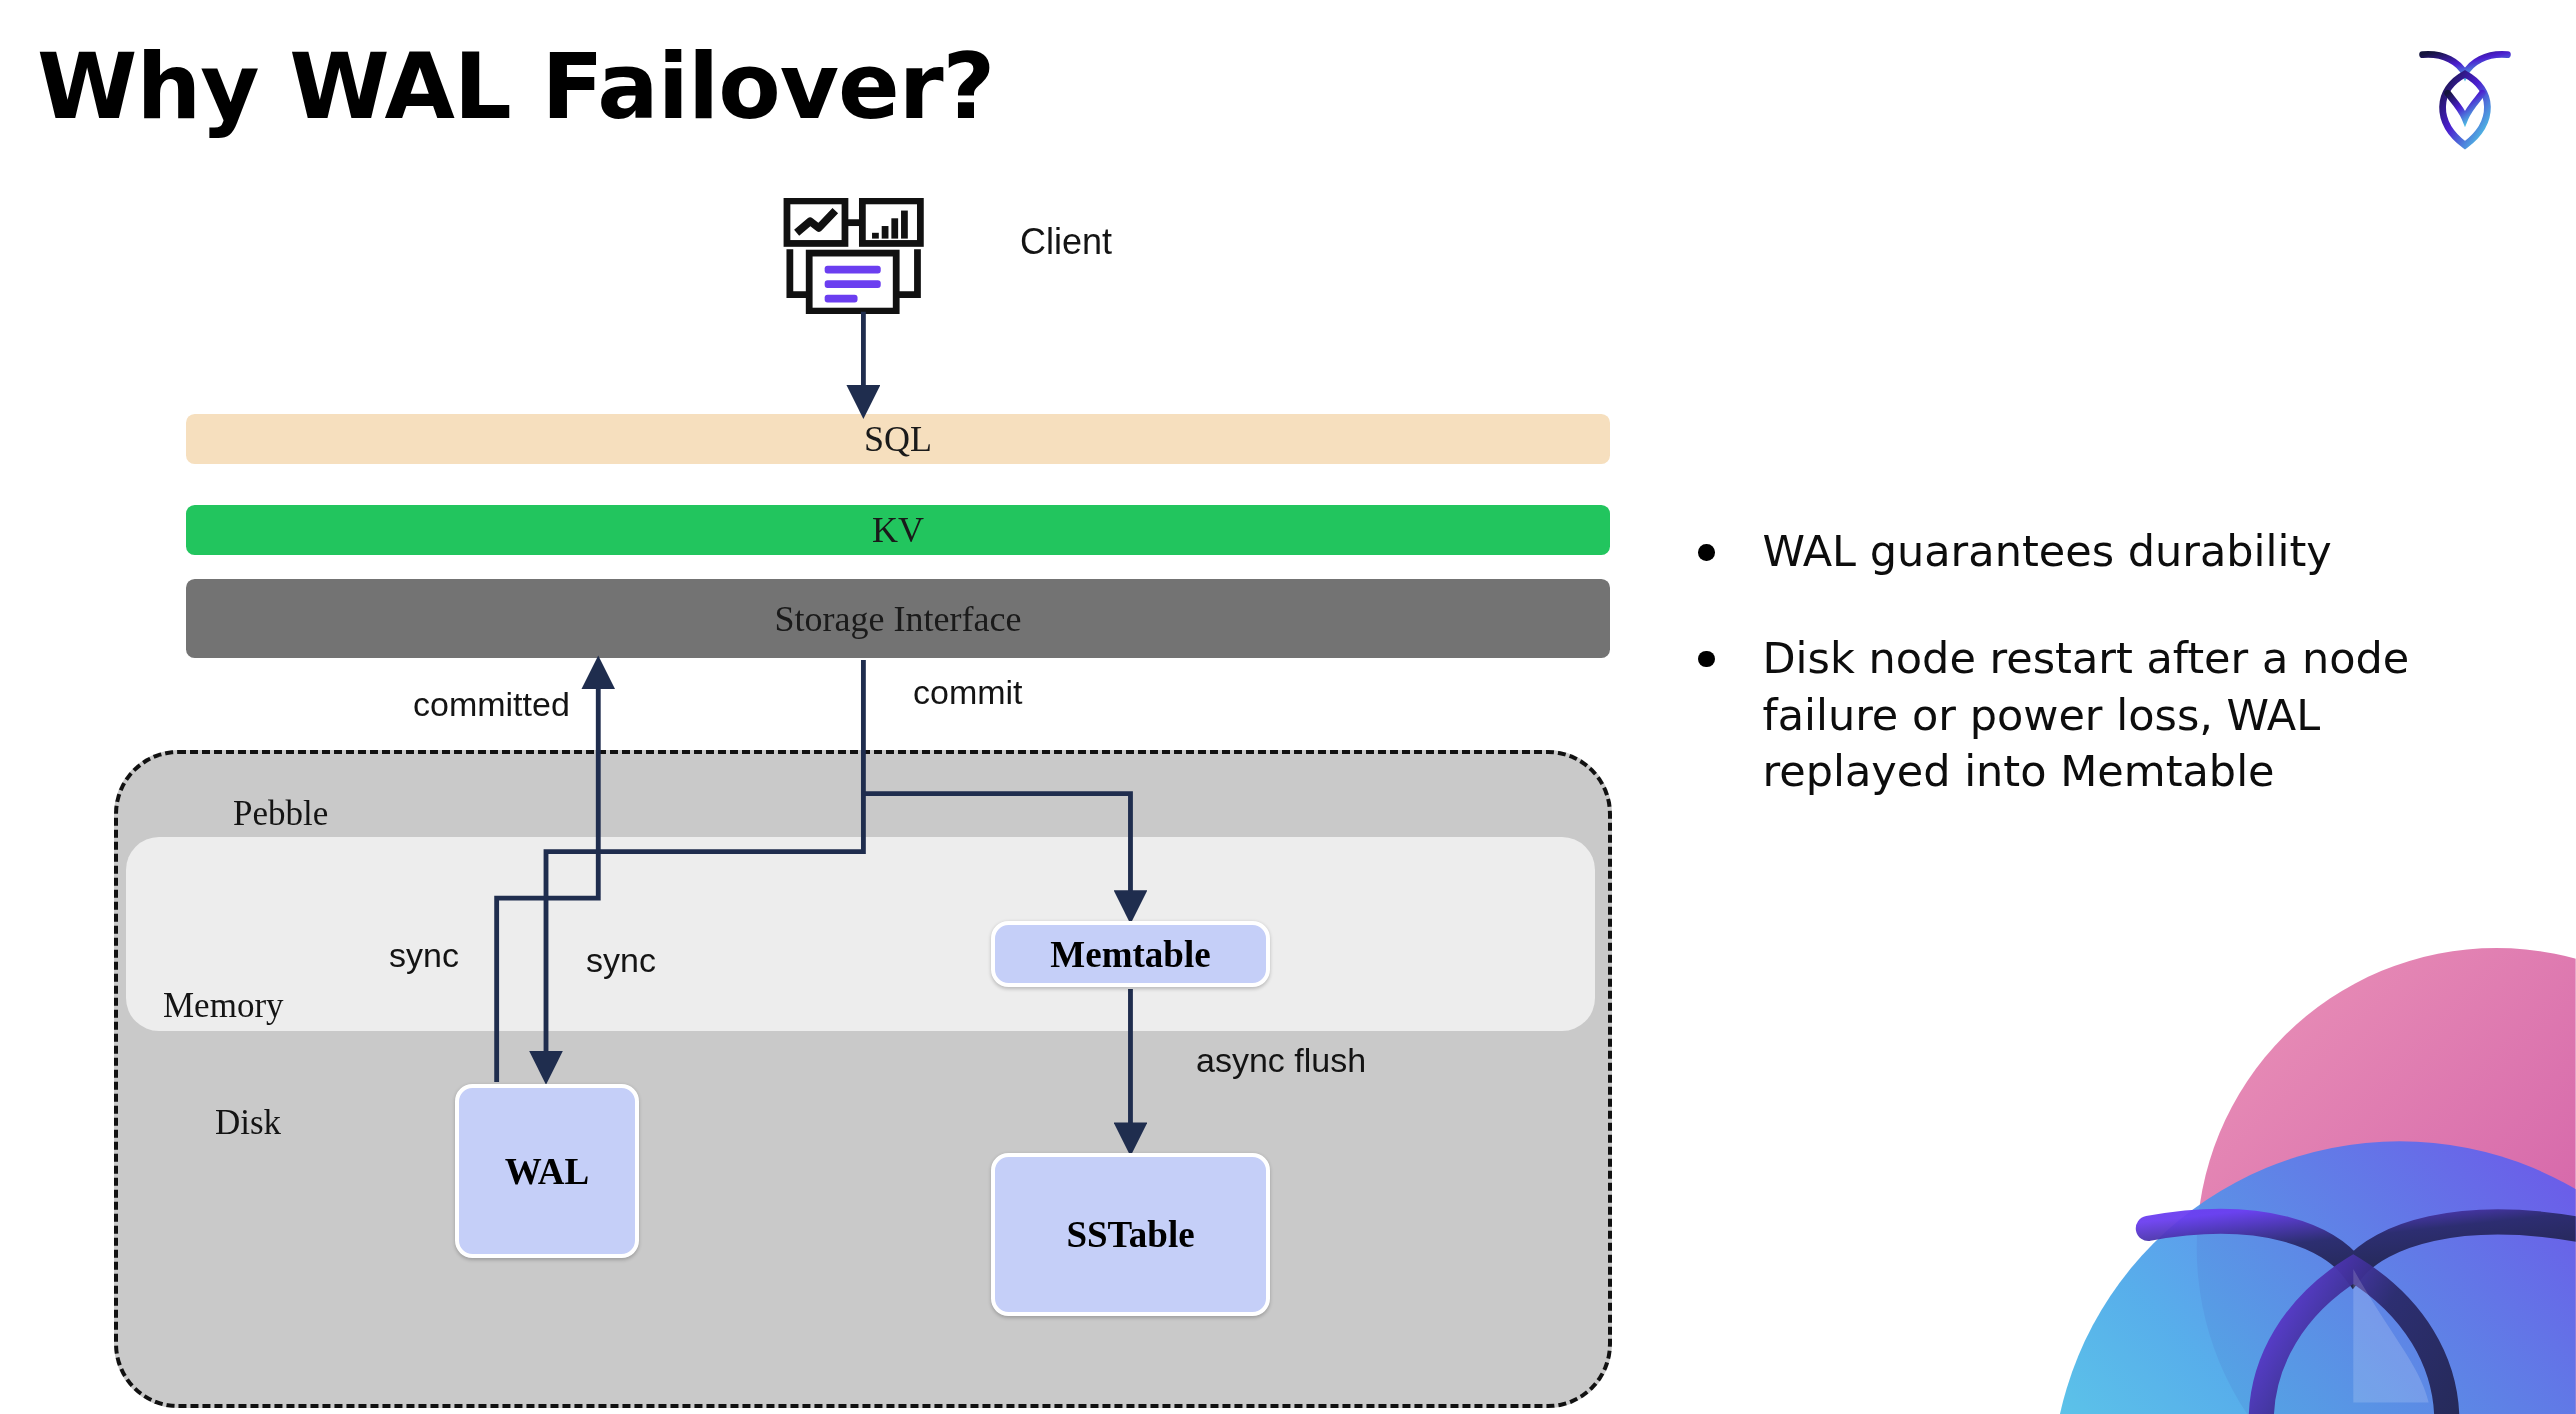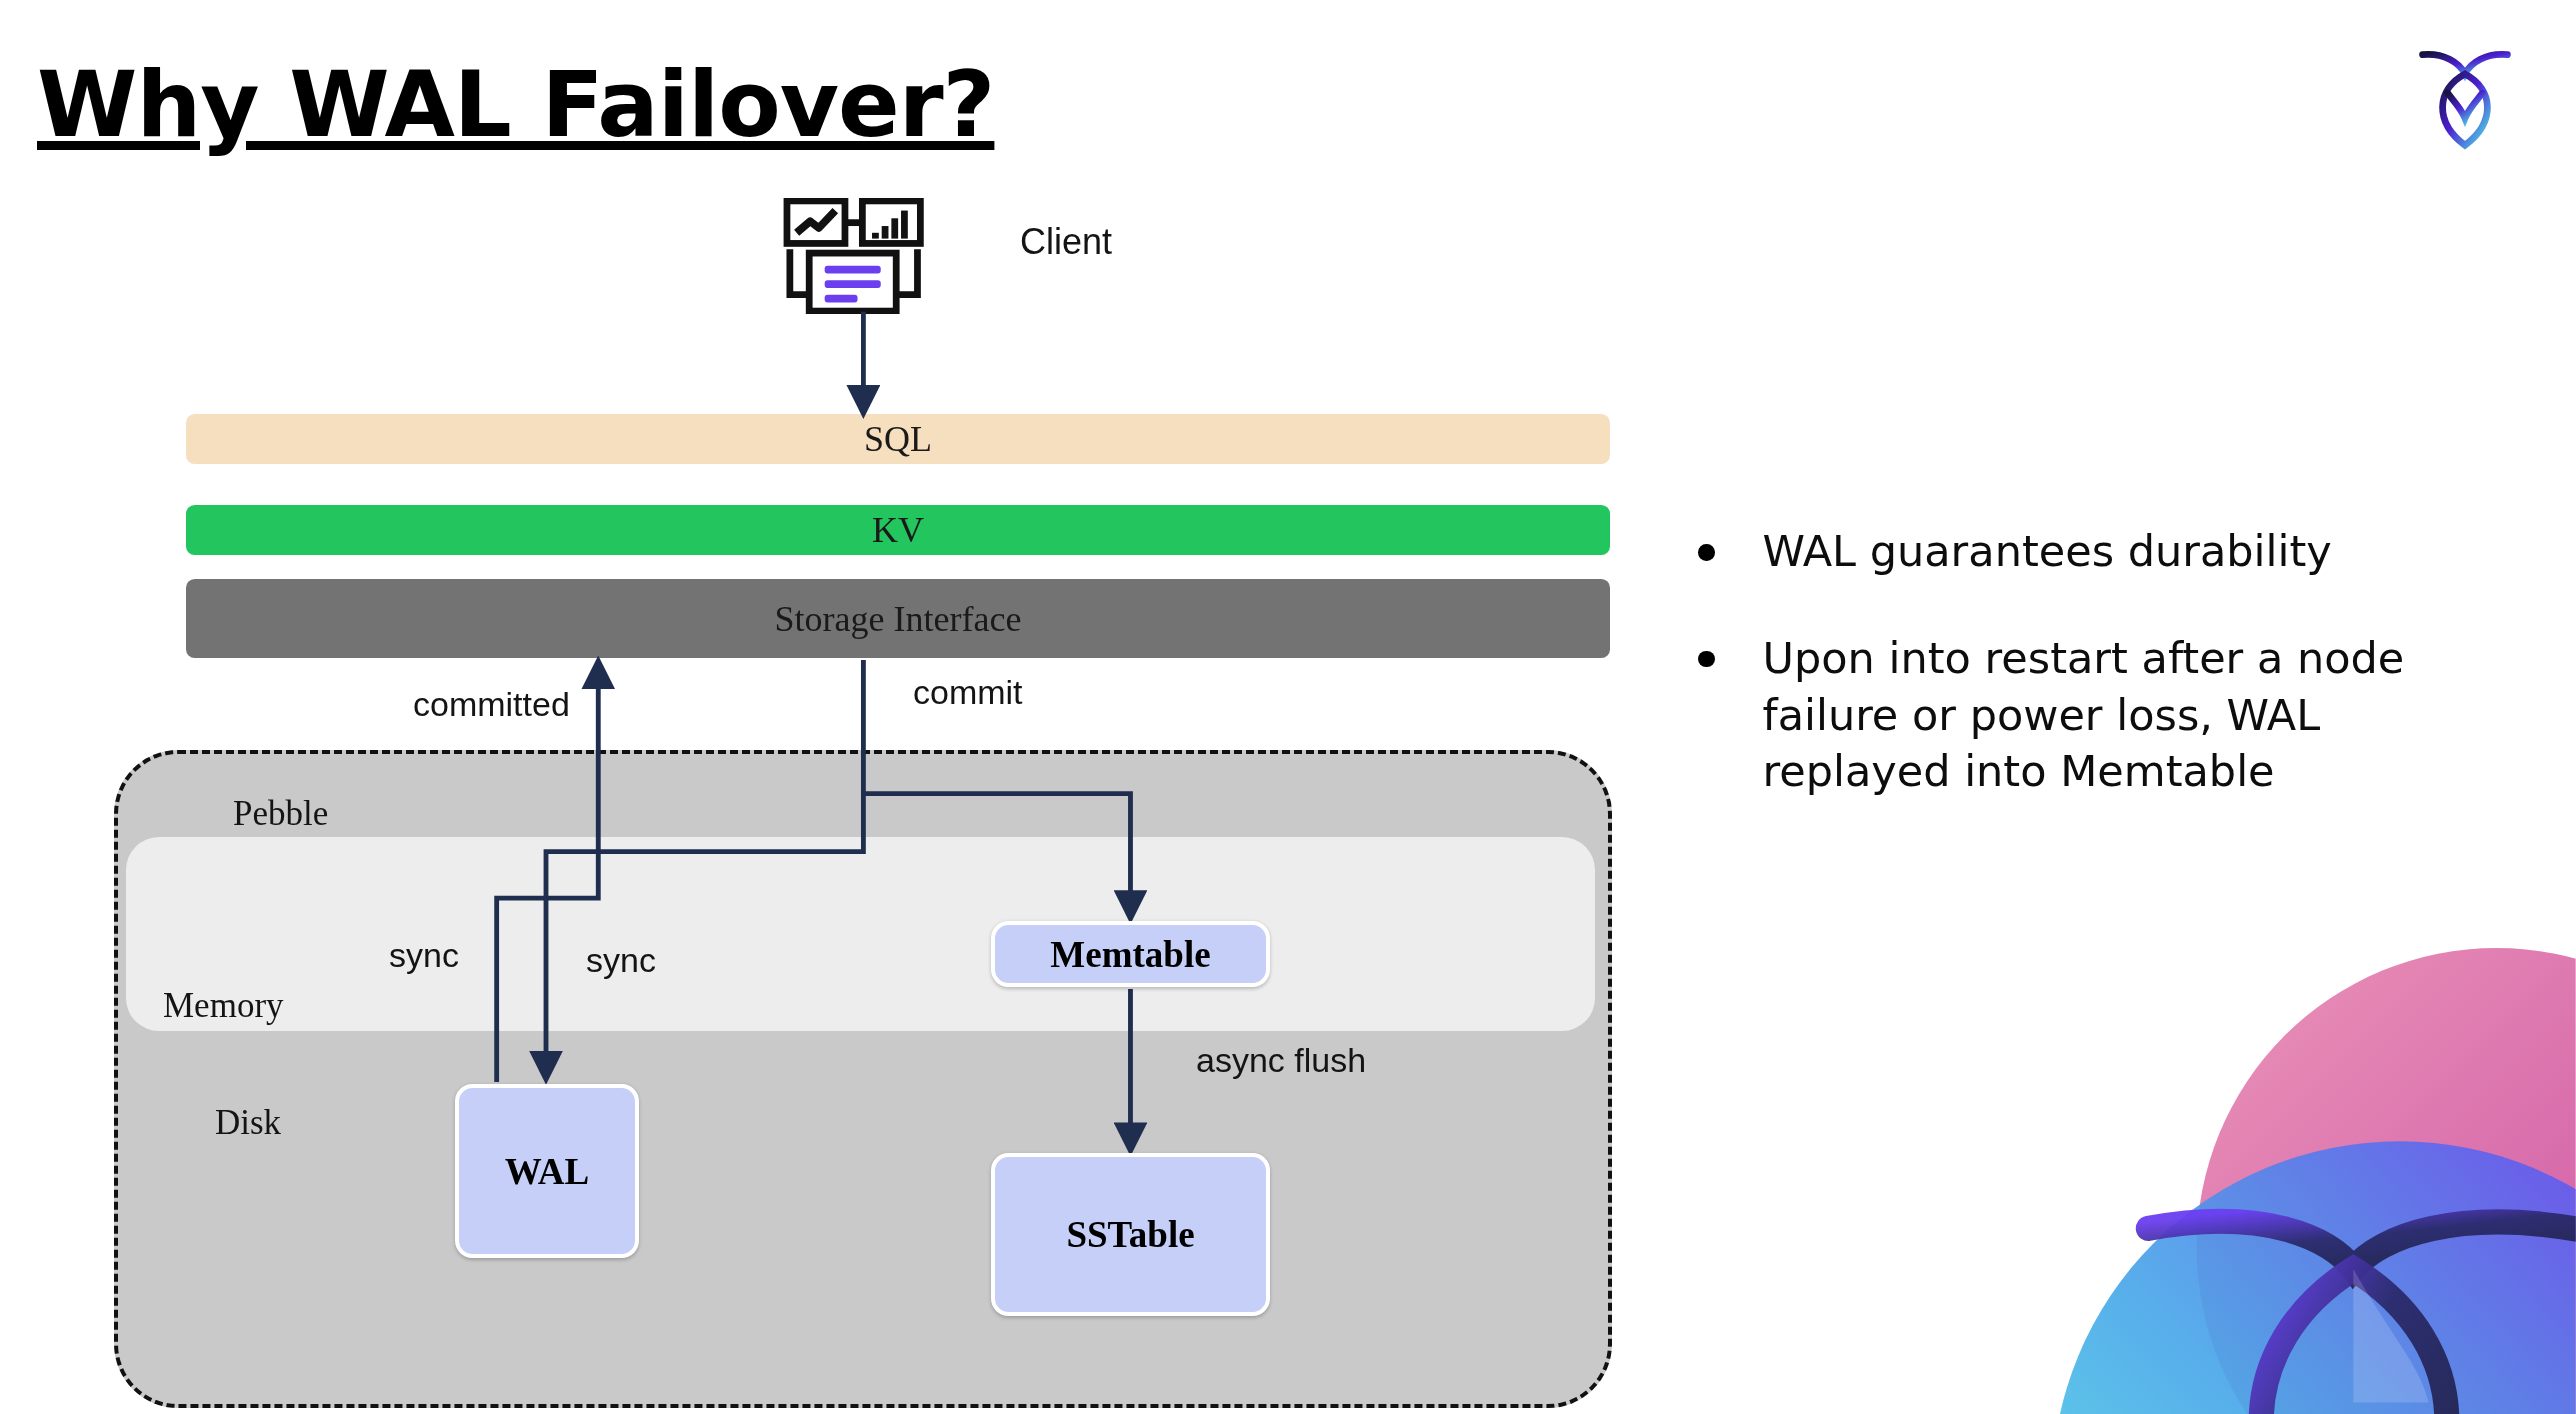--- a/index.html
+++ b/index.html
@@ -1,24 +1,24 @@
 <!DOCTYPE html>
 <html><head>
 <meta charset="utf-8">
 <style>
   html,body{margin:0;padding:0;background:#ffffff;}
   body{width:2576px;height:1415px;position:relative;overflow:hidden;
        font-family:"Liberation Sans",sans-serif;}
 
   
   #slide-title{
-    position:absolute; left:37px; top:59px;
+    position:absolute; left:37px; top:41px;
     font-family:"DejaVu Sans","Liberation Sans",sans-serif;
     font-weight:bold; font-size:91px; letter-spacing:-1px;
-    color:#000000; white-space:nowrap; line-height:1;text-decoration:underline;
+    color:#000000; white-space:nowrap; line-height:1;
   }
 
   
   #brand-logo{position:absolute; left:2411px; top:37px; width:108px; height:124px;}
 
   
   #decor{position:absolute; left:1974px; top:948px; width:602px; height:466px;
          overflow:hidden; pointer-events:none;}
 
   
@@ -223,16 +223,16 @@
   <div class="store-box" id="box-sstable">SSTable</div>
 </div>
 
 <div id="bullets">
   <div class="bullet-row">
     <div class="bullet-dot"></div>
     <div class="bullet-text">WAL guarantees durability</div>
   </div>
   <div class="bullet-row">
     <div class="bullet-dot"></div>
-    <div class="bullet-text">Upon into restart after a node failure or power loss, WAL replayed into Memtable</div>
+    <div class="bullet-text">Disk node restart after a node failure or power loss, WAL replayed into Memtable</div>
   </div>
 </div>
 
 
 </body></html>

